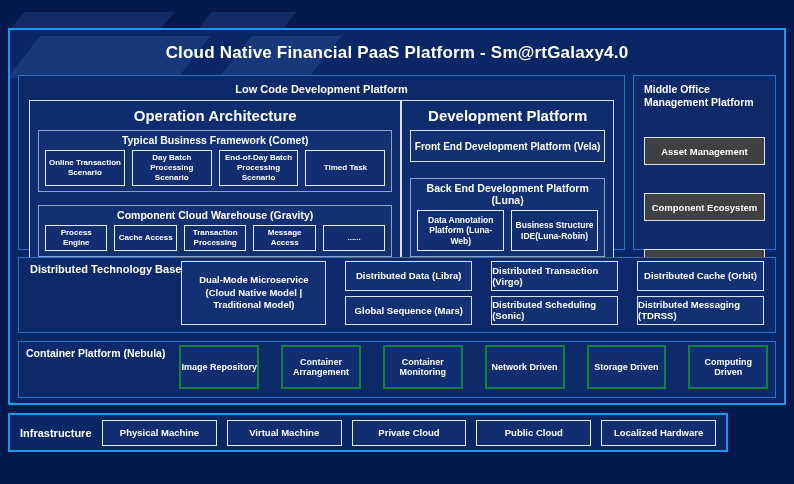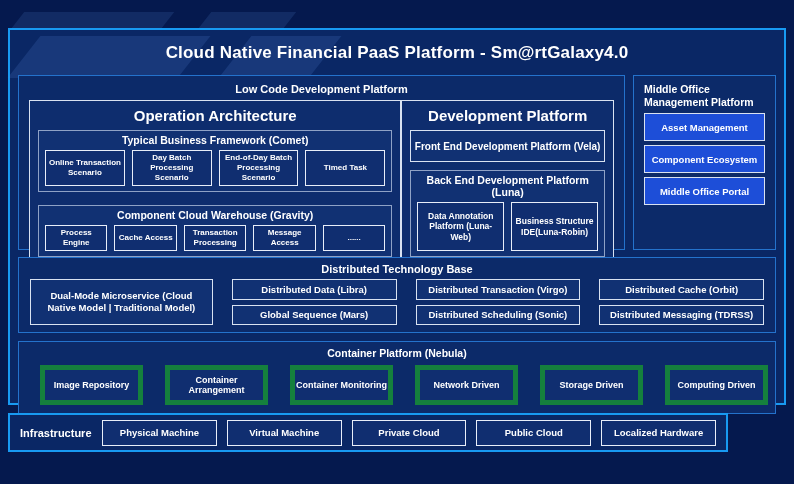--- a/index.html
+++ b/index.html
@@ -54,52 +54,52 @@
     font-size:8px; font-weight:bold; line-height:1.25; padding:2px 1px; min-height:28px;
   }
   .leaf.tall { min-height:26px; }
 
   .dev-plat { flex:1; padding:4px 8px 8px 8px; display:flex; flex-direction:column; }
   .dp-front {
     border:1px solid #d9e2f1; background:#113173; height:32px;
     display:flex; align-items:center; justify-content:center;
     font-size:10px; font-weight:bold; text-align:center;
   }
-  .dp-back { border:1px solid #8fa2c6; background:#113173; margin-top:8px; flex:1; padding:3px 6px 5px 6px; display:flex; flex-direction:column;align-items:center; }
+  .dp-back { border:1px solid #8fa2c6; background:#113173; margin-top:16px; flex:1; padding:3px 6px 5px 6px; display:flex; flex-direction:column;align-items:center; }
   .dp-back .leaf-row { flex:1; }
   .dp-back .leaf { font-size:8.5px; }
 
   .mid-office { width:143px; padding:7px 10px; }
   .mo-label { font-size:10.5px; font-weight:bold; line-height:1.25; text-align:left; }
   .mo-item {
-    border:1px solid #d9e2f1; background:#1d4ed8; height:28px; margin-top:4px;
+    border:1px solid #d9e2f1; background:#404040; height:28px; margin-top:28px;
     display:flex; align-items:center; justify-content:center;
     font-size:9.5px; font-weight:bold; text-align:center;
   }
 
-  .distributed { margin-top:7px; height:76px; padding:3px 11px 7px 11px; display:flex; flex-direction:column; }
+  .distributed { margin-top:7px; height:76px; padding:3px 11px 7px 11px; display:flex; flex-direction:row; }
   .distributed .section-label { padding:2px 0 4px 0; }
   .dist-row { display:flex; gap:19px; flex:1; }
   .dual-mode {
     flex:1; border:1px solid #d9e2f1; background:#113173;
     display:flex; align-items:center; justify-content:center; text-align:center;
     font-size:9.5px; font-weight:bold; line-height:1.3; padding:2px 8px;
   }
   .dist-col { flex:1; display:flex; flex-direction:column; gap:5px; }
   .dist-cell {
     flex:1; border:1px solid #d9e2f1; background:#113173;
     display:flex; align-items:center; justify-content:center;
     font-size:9.5px; font-weight:bold; text-align:left;
   }
 
-  .container-sec { margin-top:8px; height:73px; padding:3px 7px 8px 7px; display:flex; flex-direction:column; }
+  .container-sec { margin-top:8px; height:57px; padding:3px 7px 8px 7px; display:flex; flex-direction:row; }
   .container-sec .section-label { font-size:10.5px; padding:2px 0 6px 0; }
   .cont-row { display:flex; gap:8px; flex:1; }
   .cont-item {
-    flex:1; border:5px solid #15803d; background:#102e70;
+    flex:1; border:2px solid #15803d; background:#102e70;
     display:flex; align-items:center; justify-content:center;
     font-size:9px; font-weight:bold; text-align:center;margin-left:14px;
   }
 
   .infra-box {
     position:absolute; left:8px; top:413px; width:720px; height:39px;
     border:2px solid var(--accent,#189af2); background:#0a2765;
     display:flex; align-items:center; padding:0 10px; gap:10px;
   }
   .infra-label { font-size:11px; font-weight:bold; white-space:nowrap; width:72px; }

